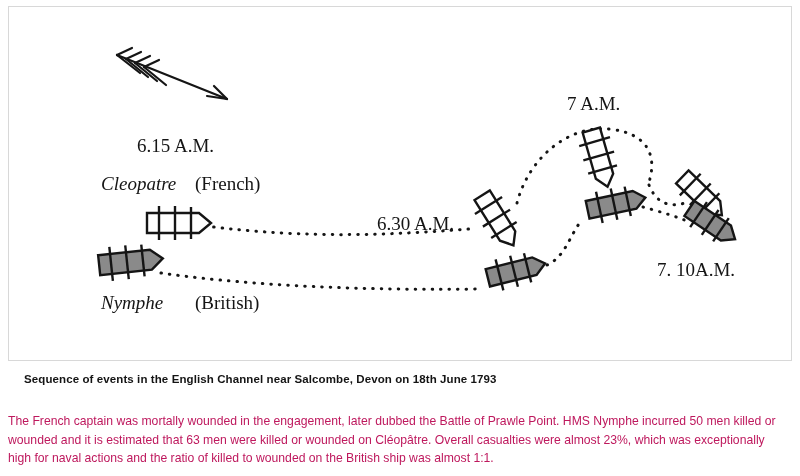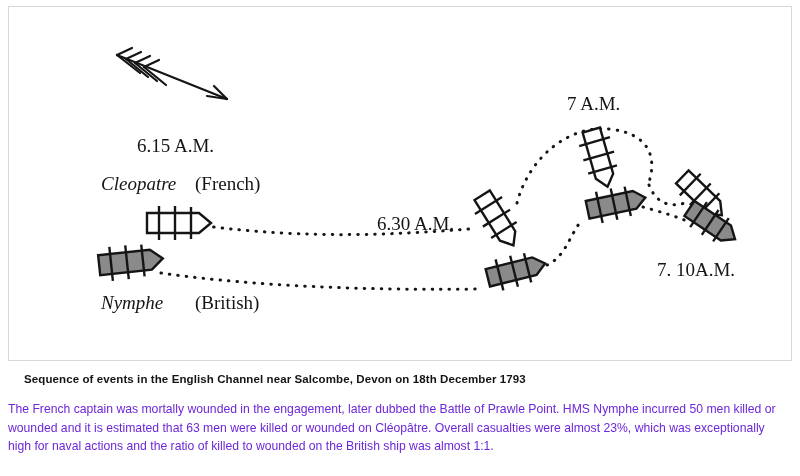--- a/index.html
+++ b/index.html
@@ -42,25 +42,25 @@
     top: 373px;
     width: 740px;
     font-size: 11.5px;
     font-weight: bold;
     color: #141414;
     letter-spacing: 0.1px;
   }
   .body-text {
     position: absolute;
     left: 8px;
-    top: 400px;
+    top: 412px;
     width: 776px;
     font-size: 12.2px;
     line-height: 18.5px;
-    color: #6d28d9;
+    color: #be185d;
   }
   .lbl {
     font-family: "Liberation Serif", serif;
     fill: #151515;
   }
   .lbl-time {
     font-size: 19px;
   }
   .lbl-ship {
     font-size: 19px;
@@ -164,17 +164,17 @@
 
       <text class="lbl lbl-ship" x="92" y="183">Cleopatre</text>
       <text class="lbl lbl-nation" x="186" y="183">(French)</text>
 
       <text class="lbl lbl-ship" x="92" y="302">Nymphe</text>
       <text class="lbl lbl-nation" x="186" y="302">(British)</text>
 
     </svg>
   </div>
 
-  <div class="caption">Sequence of events in the English Channel near Salcombe, Devon on 18th December 1793</div>
+  <div class="caption">Sequence of events in the English Channel near Salcombe, Devon on 18th June 1793</div>
 
   <div class="body-text">The French captain was mortally wounded in the engagement, later dubbed the Battle of Prawle Point. HMS Nymphe incurred 50 men killed or wounded and it is estimated that 63 men were killed or wounded on Cléopâtre. Overall casualties were almost 23%, which was exceptionally high for naval actions and the ratio of killed to wounded on the British ship was almost 1:1.</div>
 
 </div>
 
 </body></html>

